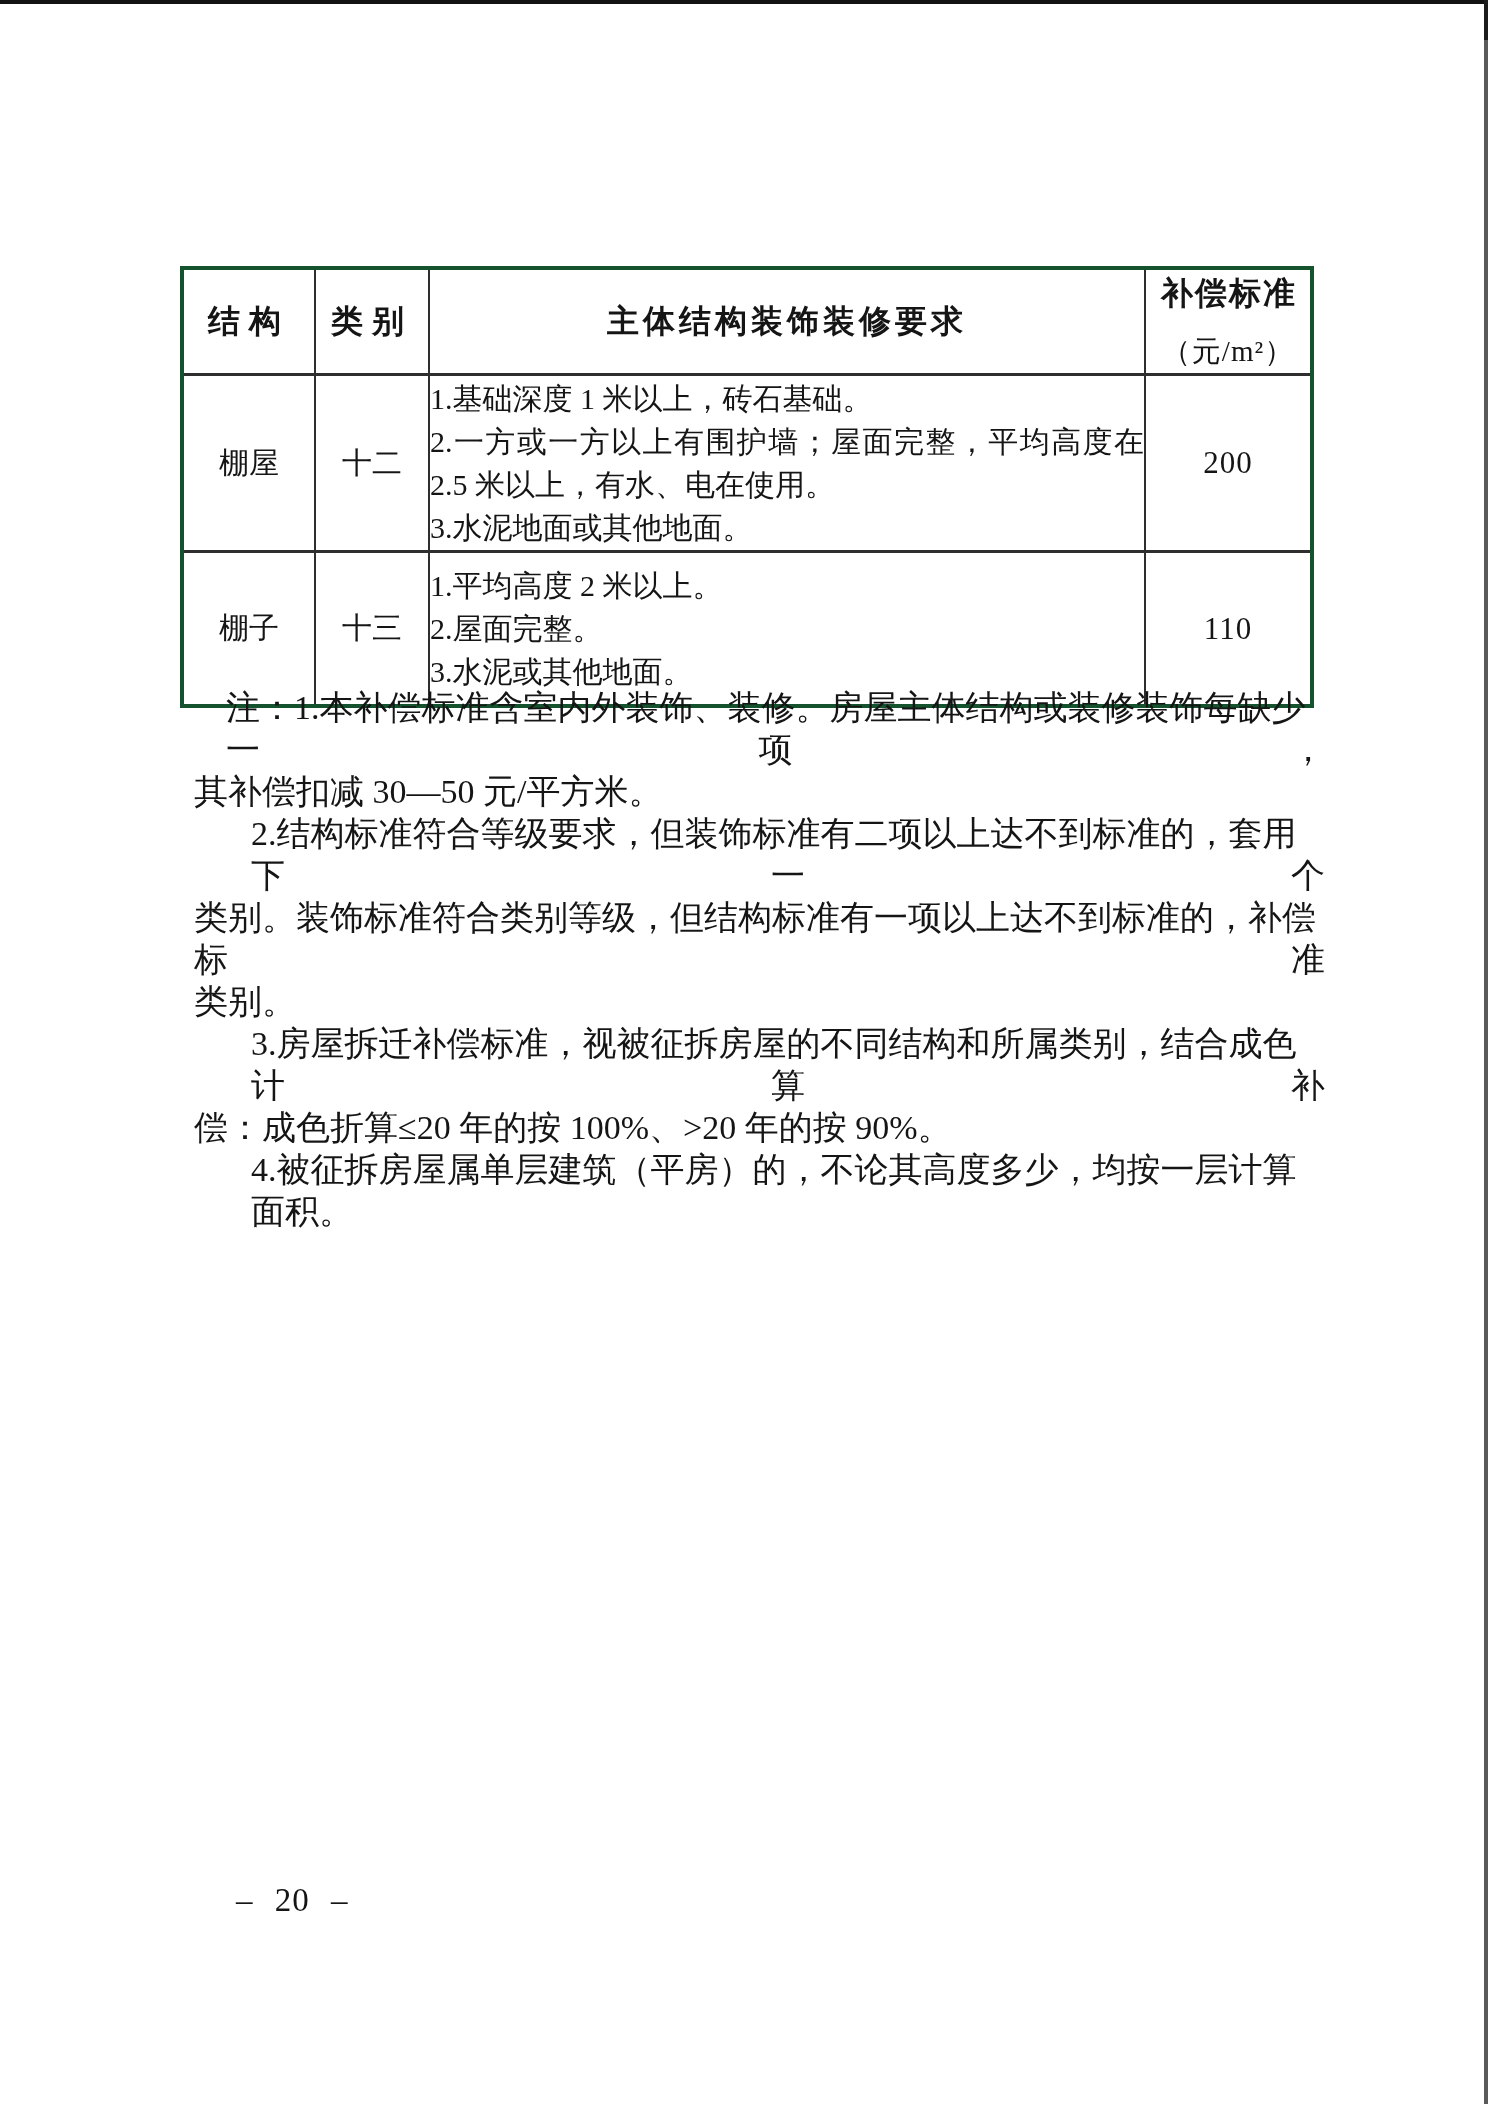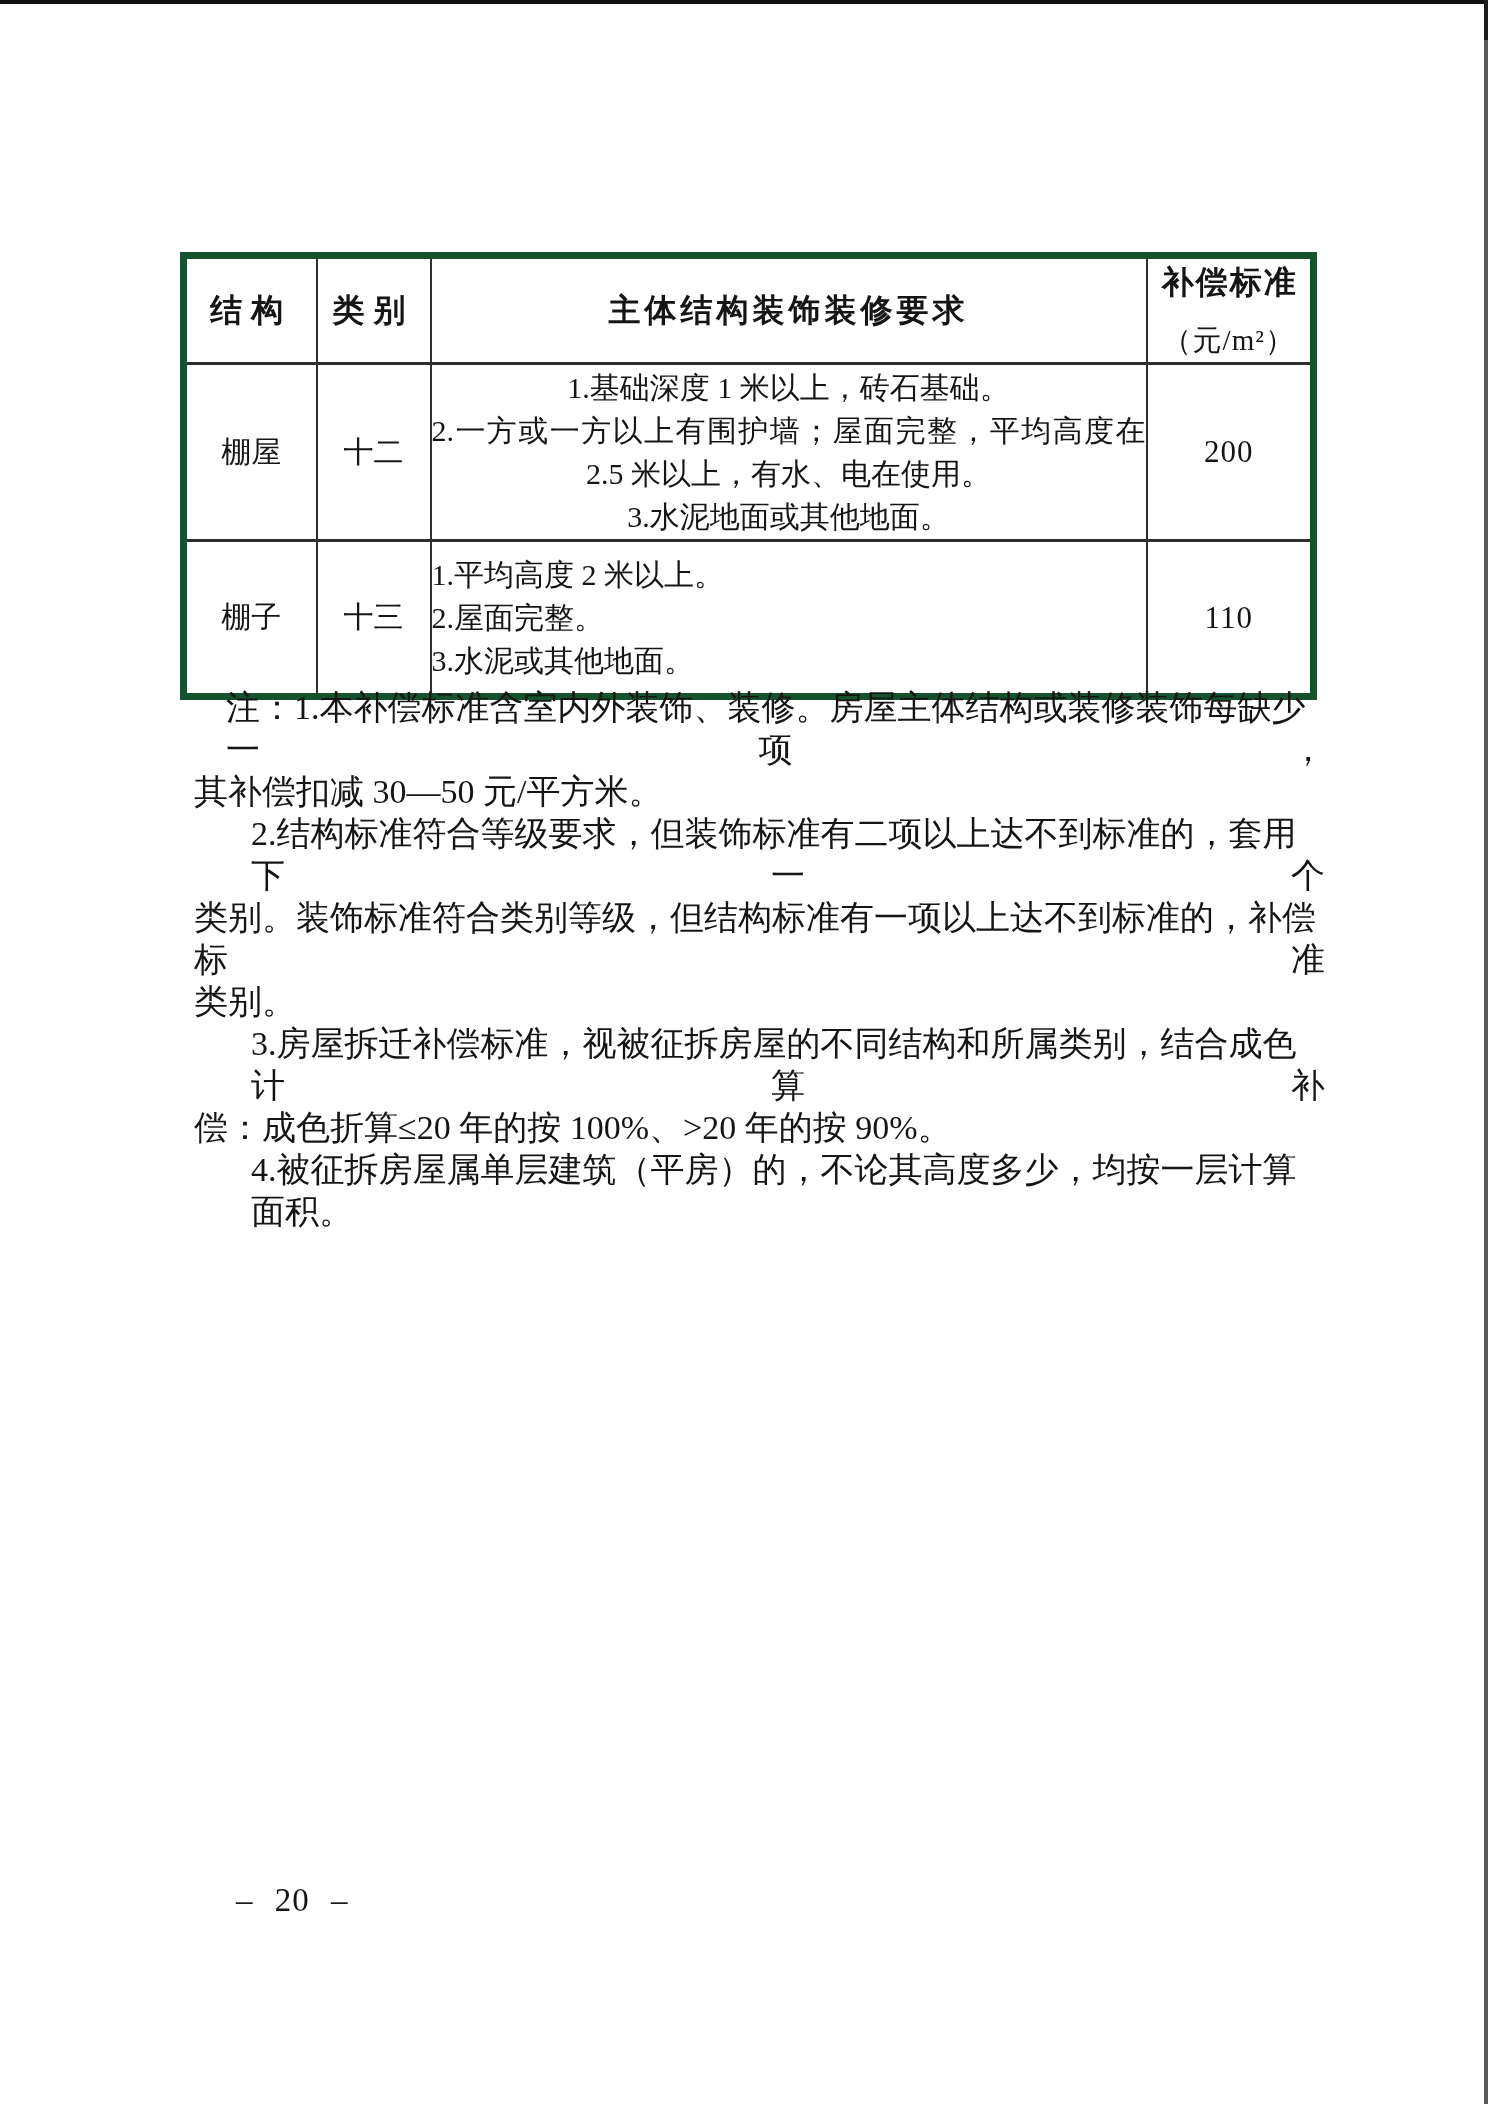--- a/index.html
+++ b/index.html
@@ -9,39 +9,39 @@
     background:#ffffff;
     overflow:hidden;
     font-family:"Liberation Serif","DejaVu Serif",serif;
     color:#151515;
   }
   .edge-top{position:absolute;top:0;left:0;width:100%;height:4px;background:#121212;}
   .edge-right{position:absolute;top:0;right:0;width:4px;height:100%;background:#5a5a5a;}
   .edge-right:before{content:"";position:absolute;top:0;left:0;width:100%;height:40px;background:#1c1c1c;}
 
   table.comp{
-    position:absolute;left:180px;top:252px;
+    position:absolute;left:180px;top:266px;
     width:1130px;
     border-collapse:collapse;table-layout:fixed;
-    border:7px solid #14532d;
+    border:4px solid #14532d;
   }
   table.comp th, table.comp td{border:2px solid #2e2e2e;padding:0;}
   tr.head th{
     height:103px;
     border-bottom:3px solid #2e2e2e;
     font-weight:bold;font-size:32px;
     text-align:center;vertical-align:middle;
     background:#fff;
   }
   th.sp2{letter-spacing:9px;padding-left:9px;}
   th.sp1{letter-spacing:4px;padding-left:4px;font-family:Liberation Mono, monospace;}
   .std-head{letter-spacing:2px;padding-left:2px;}
   .std-unit{font-size:29px;font-weight:normal;letter-spacing:1px;margin-top:16px;}
 
-  tr.row1 td{height:174px;border-bottom:3px solid #2e2e2e;text-align:center;}
+  tr.row1 td{height:174px;border-bottom:3px solid #2e2e2e;}
   tr.row2 td{height:151px;}
   td.c{text-align:center;vertical-align:middle;font-size:30px;}
   td.val{font-size:31px;letter-spacing:1px;}
   td.req{vertical-align:middle;padding:0 9px;font-size:30px;line-height:43px;text-align:left;}
   td.req .ln{min-height:43px;}
   .j{text-align-last:justify;}
 
   .notes{
     position:absolute;left:194px;top:687px;width:1131px;
     font-size:34px;line-height:42px;

